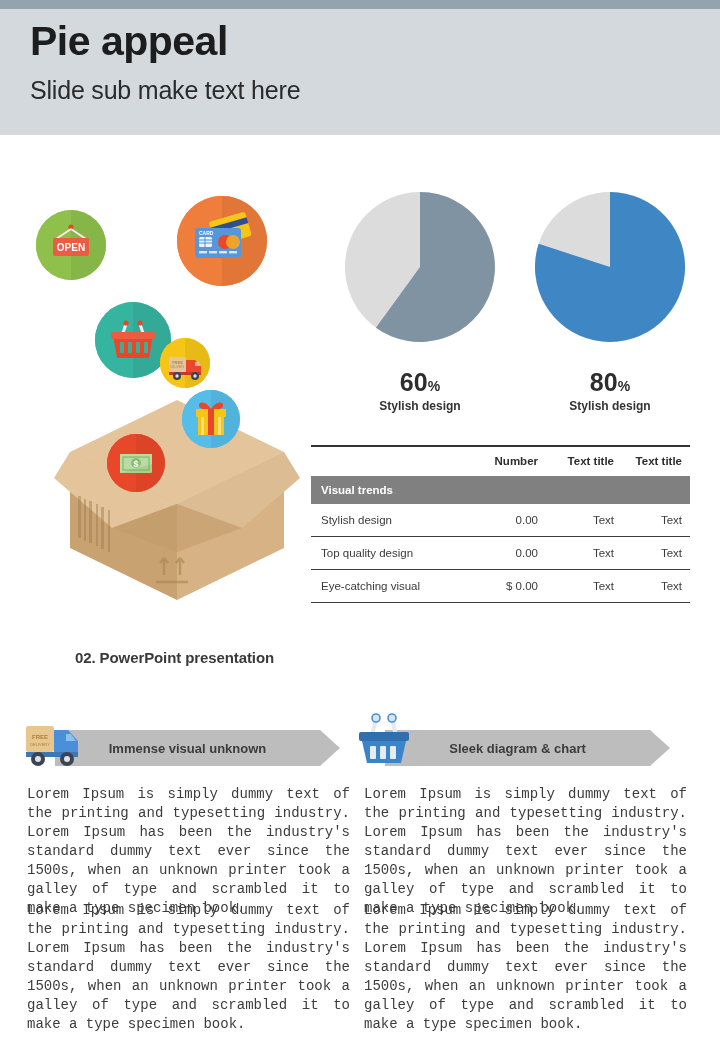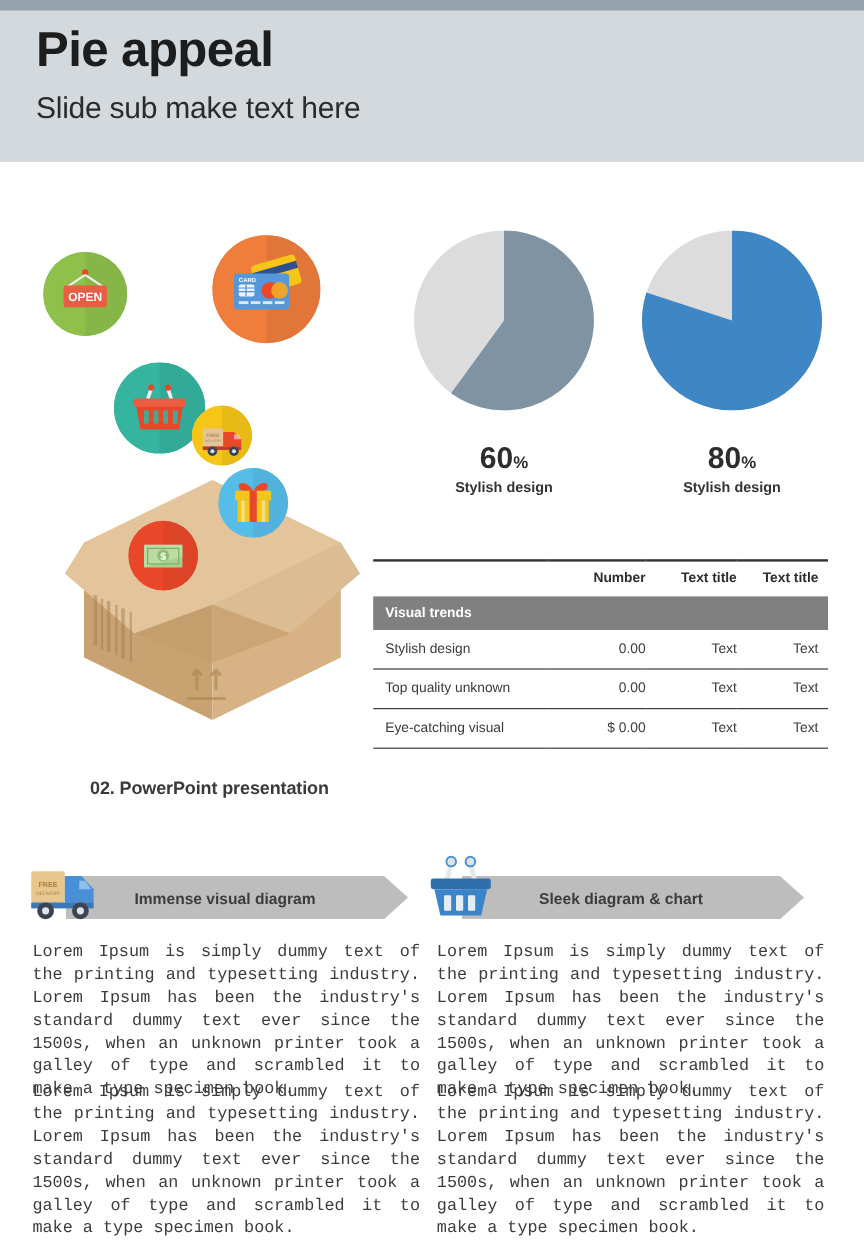--- a/index.html
+++ b/index.html
@@ -60,21 +60,21 @@
   #pct1 { left:345px; top:368px; }
   #pct2 { left:535px; top:368px; }
   .pielab {
     position:absolute; text-align:center; width:150px;
     font-size:12px; font-weight:bold; color:#333;
   }
   #plab1 { left:345px; top:399px; }
   #plab2 { left:535px; top:399px; }
 
   
-  .tbl { position:absolute; left:311px; top:466px; width:379px; border-collapse:collapse; }
+  .tbl { position:absolute; left:311px; top:445px; width:379px; border-collapse:collapse; }
   .tbl th, .tbl td { padding:0; }
   .tbl .hrow th {
     font-size:11.5px; font-weight:bold; color:#2d2d2d;
     padding:8px 0 9px 0; text-align:right; border-top:2px solid #333;
   }
   .tbl .hrow th.c0 { text-align:left; }
   .band td {
     background:#808080; color:#fff; font-size:11.5px; font-weight:bold;
     padding:8px 10px; height:28px;margin-top:16px;
   }
@@ -297,37 +297,37 @@
       <tr class="band">
         <td colspan="4">Visual trends</td>
       </tr>
       <tr class="d">
         <td class="c0">Stylish design</td>
         <td>0.00</td>
         <td>Text</td>
         <td class="c3">Text</td>
       </tr>
       <tr class="d">
-        <td class="c0">Top quality unknown</td>
+        <td class="c0">Top quality design</td>
         <td>0.00</td>
         <td>Text</td>
         <td class="c3">Text</td>
       </tr>
       <tr class="d">
         <td class="c0">Eye-catching visual</td>
         <td>$ 0.00</td>
         <td>Text</td>
         <td class="c3">Text</td>
       </tr>
     </tbody>
   </table>
 
   <div class="banner" id="ban1">
     <div class="chev"></div>
-    <div class="ban-txt">Immense visual diagram</div>
+    <div class="ban-txt">Immense visual unknown</div>
   </div>
   <div class="ban-icon" id="ic-truck">
     <svg viewBox="0 0 72 58">
       <rect x="8" y="10" width="28" height="26" rx="2" fill="#e8c78f"></rect>
       <text x="22" y="23" font-size="6" font-weight="bold" fill="#a8803f" text-anchor="middle" font-family="Liberation Sans, sans-serif">FREE</text>
       <text x="22" y="30" font-size="4" fill="#a8803f" text-anchor="middle" font-family="Liberation Sans, sans-serif">DELIVERY</text>
       <path d="M36,14 H50 L60,25 V36 H36 Z" fill="#4a90d9"></path>
       <path d="M48,18 H53 L58,25 H48 Z" fill="#8dc0ea"></path>
       <rect x="8" y="36" width="52" height="5" fill="#3c78b5"></rect>
       <circle cx="20" cy="43" r="7" fill="#3c4454"></circle>

